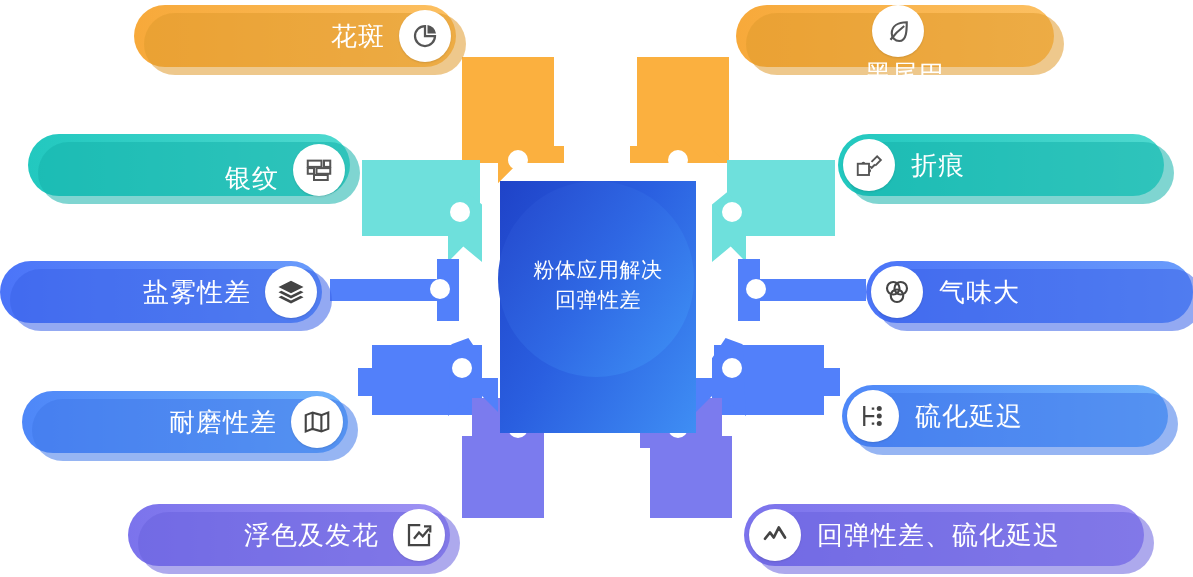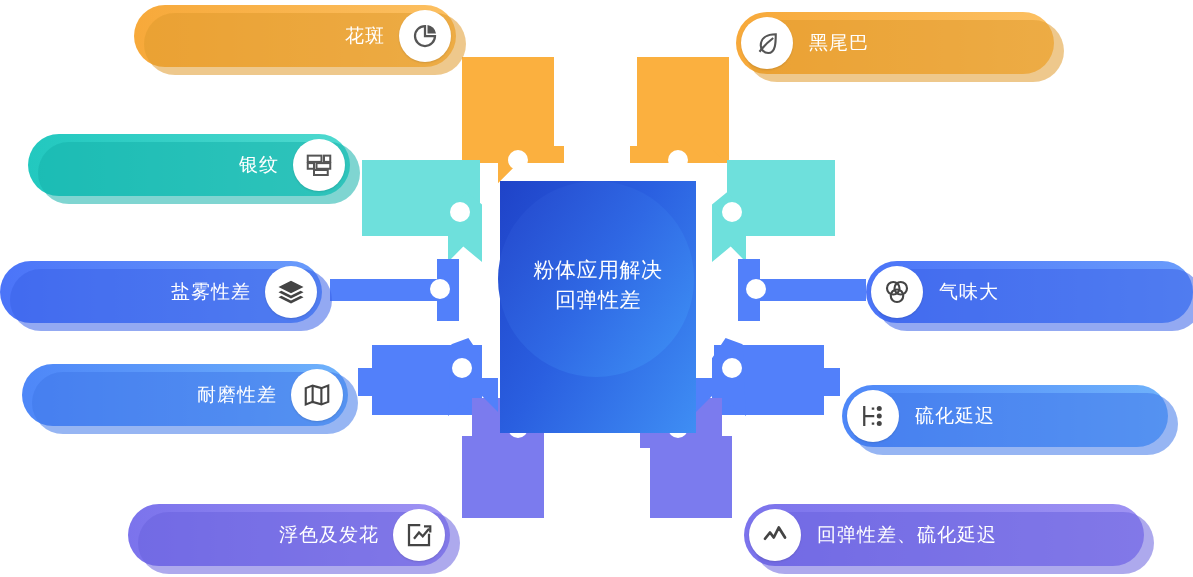--- a/index.html
+++ b/index.html
@@ -34,21 +34,21 @@
   .pill{
     position:absolute;height:62px;border-radius:31px;
     display:flex;align-items:center;z-index:8;
     box-sizing:border-box;
   }
   .pill .shadow-plate{
     position:absolute;left:10px;top:8px;right:-10px;bottom:-8px;border-radius:31px;
     z-index:-1;opacity:.55;
   }
   .pill-label{
-    color:#ffffff;font-size:19px;letter-spacing:1px;white-space:nowrap;
+    color:#ffffff;font-size:26px;letter-spacing:1px;white-space:nowrap;
   }
   .icon-badge{
     width:52px;height:52px;border-radius:50%;background:#fff;
     display:flex;align-items:center;justify-content:center;flex:none;
     box-shadow:0 1px 2px rgba(0,0,0,.12);
   }
   .icon-badge svg{display:block;}
 
   .pill.right-icon{justify-content:flex-end;padding-right:5px;}
   .pill.right-icon .pill-label{margin-right:14px;}
@@ -139,45 +139,58 @@
     <div class="shadow-plate c-orange-d"></div>
     <span class="pill-label">花斑</span>
     <span class="icon-badge">
       <svg width="30" height="30" viewBox="0 0 24 24" fill="none" stroke="#555" stroke-width="1.8">
         <path d="M12 4a8 8 0 1 0 8 8h-8V4z"></path>
         <path d="M14 3.2A8 8 0 0 1 20.8 10H14V3.2z" fill="#555" stroke="none"></path>
       </svg>
     </span>
   </div>
 
-  <div class="pill left-icon c-orange" style="left:736px;top:12px;width:318px;">
+  <div class="pill left-icon c-orange" style="left:736px;top:5px;width:318px;flex-direction:column;">
     <div class="shadow-plate c-orange-d"></div>
     <span class="icon-badge">
       <svg width="30" height="30" viewBox="0 0 24 24" fill="none" stroke="#555" stroke-width="1.7">
         <path d="M19 5c-7 0-12 3-12 9a6 6 0 0 0 6 6c6 0 6-9 6-15z"></path>
         <path d="M6 19C9 15 13 11 17 8"></path>
       </svg>
     </span>
     <span class="pill-label">黑尾巴</span>
   </div>
 
-  <div class="pill right-icon c-teal" style="left:28px;top:134px;width:322px;">
+  <div class="pill right-icon c-teal" style="left:28px;top:134px;width:322px;align-items:flex-end;">
     <div class="shadow-plate c-teal-d"></div>
     <span class="pill-label">银纹</span>
     <span class="icon-badge">
       <svg width="30" height="30" viewBox="0 0 24 24" fill="none" stroke="#555" stroke-width="1.6">
         <rect x="3" y="4.5" width="11" height="5"></rect>
         <rect x="16" y="4.5" width="5" height="5"></rect>
         <rect x="3" y="10.5" width="5" height="4.5"></rect>
         <rect x="10" y="10.5" width="11" height="4.5"></rect>
         <rect x="8" y="16" width="11" height="4"></rect>
       </svg>
     </span>
   </div>
 
+  <div class="pill left-icon c-teal" style="left:838px;top:134px;width:326px;">
+    <div class="shadow-plate c-teal-d"></div>
+    <span class="icon-badge">
+      <svg width="30" height="30" viewBox="0 0 24 24" fill="none" stroke="#555" stroke-width="1.5">
+        <rect x="3" y="11" width="9" height="9"></rect>
+        <path d="M12 13.5c1.3-.6 2.1.2 1.6 1.3l3.2-3.2"></path>
+        <path d="M14 9.5l4.5-4.5 3 3L17 12.5"></path>
+        <path d="M6.5 11c.5-1.3 1.6-1.2 2 0"></path>
+        <path d="M12 15.5c1.2.5 1.2 1.7 0 2.1"></path>
+      </svg>
+    </span>
+    <span class="pill-label">折痕</span>
+  </div>
 
   <div class="pill left-icon c-blue" style="left:866px;top:261px;width:327px;">
     <div class="shadow-plate c-blue-d"></div>
     <span class="icon-badge">
       <svg width="30" height="30" viewBox="0 0 24 24" fill="none" stroke="#444" stroke-width="1.7">
         <circle cx="9" cy="9" r="5"></circle>
         <circle cx="15" cy="9" r="5"></circle>
         <circle cx="12" cy="15" r="5"></circle>
       </svg>
     </span>
@@ -189,21 +202,21 @@
     <span class="pill-label">盐雾性差</span>
     <span class="icon-badge">
       <svg width="30" height="30" viewBox="0 0 24 24" fill="#444">
         <path d="M12 3 2 8l10 5 10-5-10-5z"></path>
         <path d="M2 12.2 12 17.2l10-5-2.3-1.2L12 14.8 4.3 11 2 12.2z"></path>
         <path d="M2 16.2 12 21.2l10-5-2.3-1.2L12 18.8 4.3 15 2 16.2z"></path>
       </svg>
     </span>
   </div>
 
-  <div class="pill right-icon c-blue2" style="left:22px;top:364px;width:326px;text-align:right;">
+  <div class="pill right-icon c-blue2" style="left:22px;top:391px;width:326px;text-align:right;">
     <div class="shadow-plate c-blue2-d"></div>
     <span class="pill-label">耐磨性差</span>
     <span class="icon-badge">
       <svg width="30" height="30" viewBox="0 0 24 24" fill="none" stroke="#444" stroke-width="1.7">
         <path d="M3 6.5 8.5 4.5 15.5 6.5 21 4.5v13l-5.5 2-7-2L3 19.5v-13z"></path>
         <path d="M8.5 4.5v13M15.5 6.5v13"></path>
       </svg>
     </span>
   </div>
 

